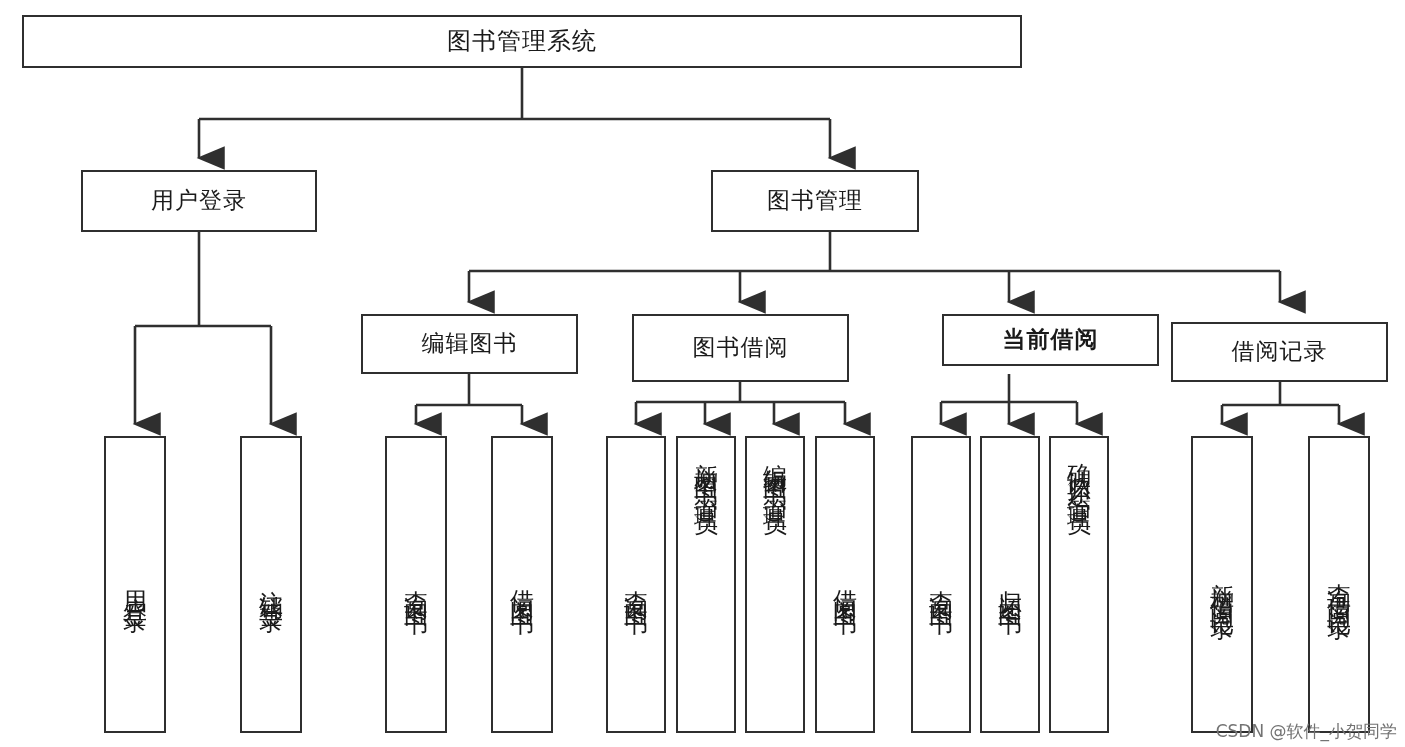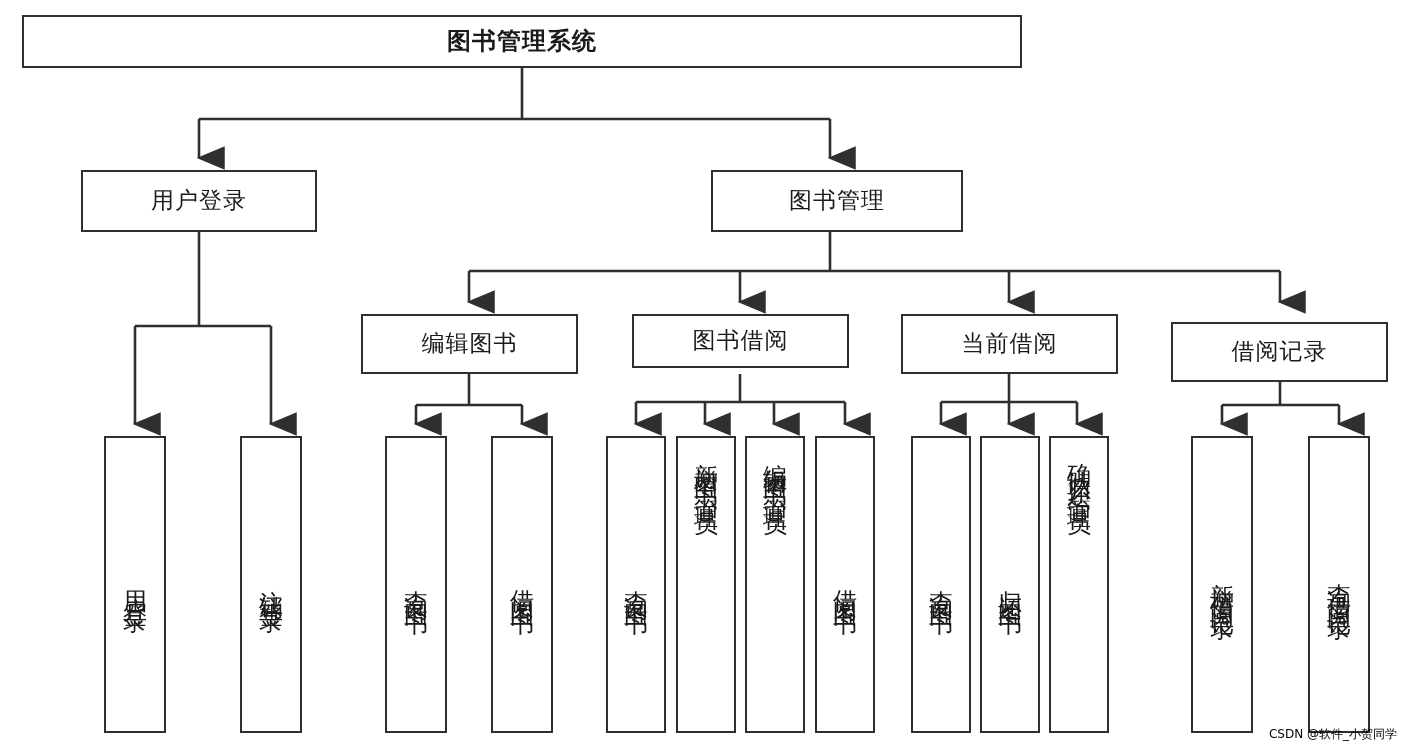--- a/index.html
+++ b/index.html
@@ -35,41 +35,41 @@
     justify-content: center;
     color: #1a1a1a;
     z-index: 2;
   }
   .node-h {
     font-size: 23px;
     letter-spacing: 1px;
     line-height: 1.1;
     white-space: nowrap;
   }
-  .node-h.root { font-size: 24px; font-weight: bold; }
+  .node-h.root { font-size: 24px; }
   .node-v {
     writing-mode: vertical-rl;
     text-orientation: upright;
     font-size: 24px;
     letter-spacing: 7px;
     line-height: 1;
     align-items: center;
     justify-content: center;
     padding: 6px 0;
     text-align: center;
   }
   .node-v.tall {
     justify-content: flex-start;
   }
   .watermark {
     position: absolute;
     right: 8px;
     bottom: 4px;
-    font-size: 12px;
-    color: #000000;
+    font-size: 17px;
+    color: #737373;
     white-space: nowrap;
     z-index: 3;
   }
 </style>
 </head>
 <body>
 
 <div id="canvas">
 
   <svg class="connectors" viewBox="0 0 1405 747">
@@ -122,31 +122,31 @@
     </g>
   </svg>
 
   <div class="node node-h root" style="left:22px; top:15px; width:1000px; height:53px;">
     <span>图书管理系统</span>
   </div>
 
   <div class="node node-h" style="left:81px; top:170px; width:236px; height:62px;">
     <span>用户登录</span>
   </div>
-  <div class="node node-h" style="left:711px; top:170px; width:252px; height:62px;">
+  <div class="node node-h" style="left:711px; top:170px; width:208px; height:62px;">
     <span>图书管理</span>
   </div>
 
   <div class="node node-h" style="left:361px; top:314px; width:217px; height:60px;">
     <span>编辑图书</span>
   </div>
-  <div class="node node-h" style="left:632px; top:314px; width:217px; height:54px;">
+  <div class="node node-h" style="left:632px; top:314px; width:217px; height:68px;">
     <span>图书借阅</span>
   </div>
-  <div class="node node-h" style="left:901px; top:314px; width:217px; height:60px;">
+  <div class="node node-h" style="left:942px; top:314px; width:217px; height:52px;font-weight:bold;">
     <span>当前借阅</span>
   </div>
   <div class="node node-h" style="left:1171px; top:322px; width:217px; height:60px;">
     <span>借阅记录</span>
   </div>
 
   <div class="node node-v" style="left:104px; top:436px; width:62px; height:297px;">
     <span>用户登录</span>
   </div>
   <div class="node node-v" style="left:240px; top:436px; width:62px; height:297px;">

